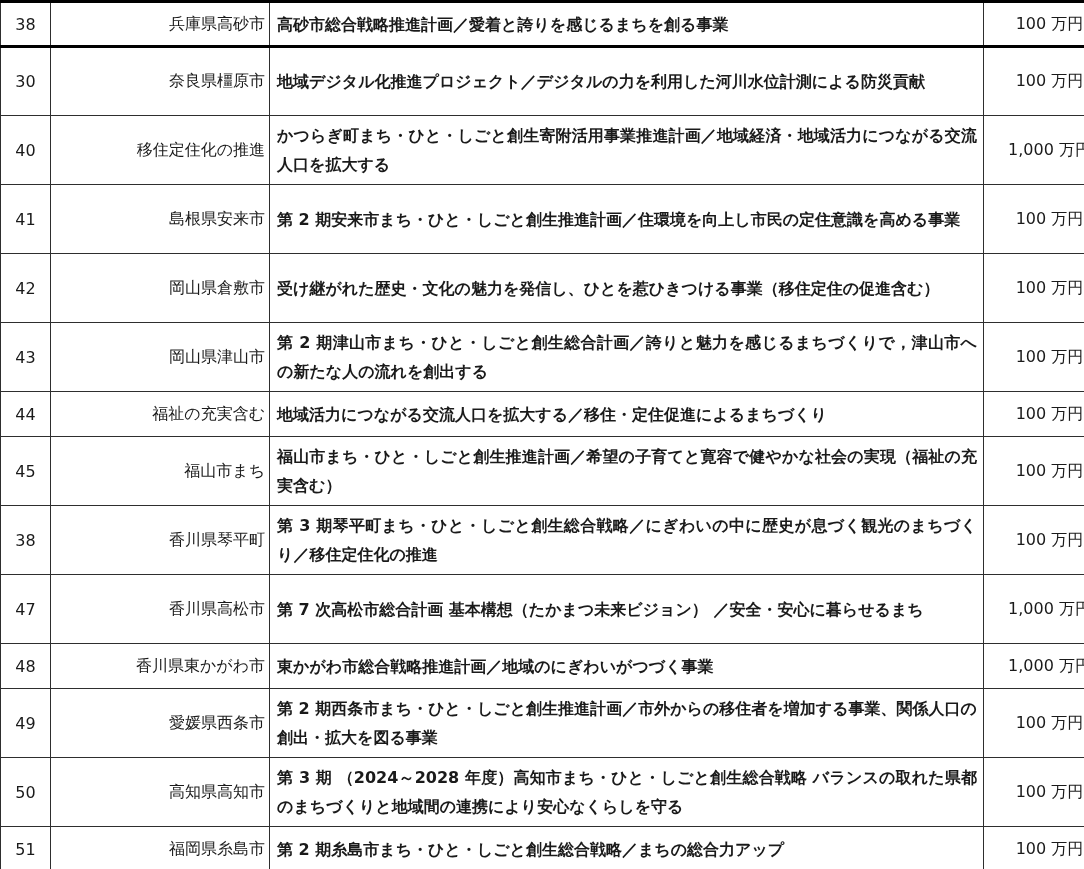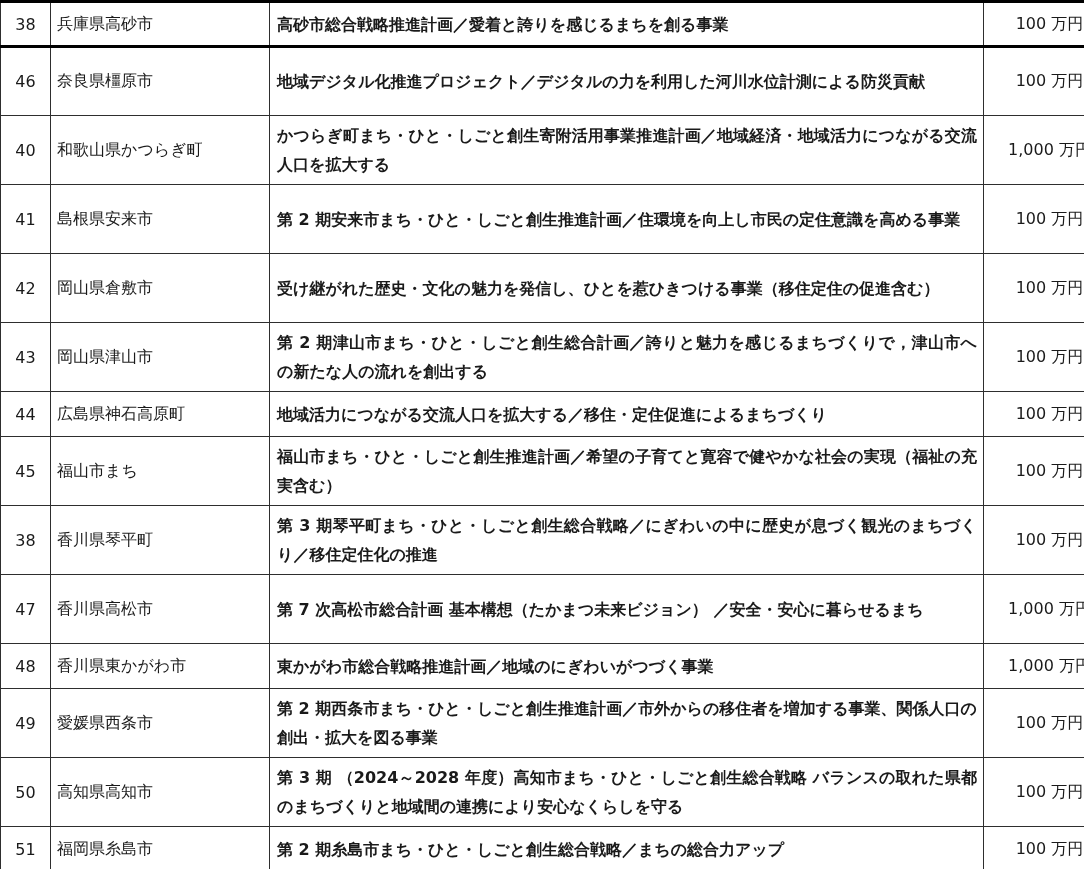--- a/index.html
+++ b/index.html
@@ -34,21 +34,21 @@
   tr.row-single { height: 45px; }
   tr.row-double { height: 69px; }
 
   td.col-no {
     width: 45px;
     text-align: center;
     padding: 0 2px;
   }
   td.col-muni {
     width: 208px;
-    text-align: left;
+    text-align: right;
     padding: 0 4px 0 6px;
     margin-left: 44px;
   }
   td.col-desc {
     width: 700px;
     text-align: justify;
     text-justify: inter-ideograph;
     padding: 2px 6px 2px 7px;
     line-height: 29px;
     font-weight: bold;
@@ -65,28 +65,28 @@
 
 <table class="grant-table">
   <tbody>
     <tr class="row-single thick-bottom">
       <td class="col-no">38</td>
       <td class="col-muni">兵庫県高砂市</td>
       <td class="col-desc">高砂市総合戦略推進計画／愛着と誇りを感じるまちを創る事業</td>
       <td class="col-amount">100 万円</td>
     </tr>
     <tr class="row-double">
-      <td class="col-no">46</td>
+      <td class="col-no">30</td>
       <td class="col-muni">奈良県橿原市</td>
       <td class="col-desc">地域デジタル化推進プロジェクト／デジタルの力を利用した河川水位計測による防災貢献</td>
       <td class="col-amount">100 万円</td>
     </tr>
     <tr class="row-double">
       <td class="col-no">40</td>
-      <td class="col-muni">和歌山県かつらぎ町</td>
+      <td class="col-muni">移住定住化の推進</td>
       <td class="col-desc">かつらぎ町まち・ひと・しごと創生寄附活用事業推進計画／地域経済・地域活力につながる交流人口を拡大する</td>
       <td class="col-amount">1,000 万円</td>
     </tr>
     <tr class="row-double">
       <td class="col-no">41</td>
       <td class="col-muni">島根県安来市</td>
       <td class="col-desc">第 2 期安来市まち・ひと・しごと創生推進計画／住環境を向上し市民の定住意識を高める事業</td>
       <td class="col-amount">100 万円</td>
     </tr>
     <tr class="row-double">
@@ -96,21 +96,21 @@
       <td class="col-amount">100 万円</td>
     </tr>
     <tr class="row-double">
       <td class="col-no">43</td>
       <td class="col-muni">岡山県津山市</td>
       <td class="col-desc">第 2 期津山市まち・ひと・しごと創生総合計画／誇りと魅力を感じるまちづくりで，津山市への新たな人の流れを創出する</td>
       <td class="col-amount">100 万円</td>
     </tr>
     <tr class="row-single">
       <td class="col-no">44</td>
-      <td class="col-muni">広島県神石高原町</td>
+      <td class="col-muni">福祉の充実含む</td>
       <td class="col-desc">地域活力につながる交流人口を拡大する／移住・定住促進によるまちづくり</td>
       <td class="col-amount">100 万円</td>
     </tr>
     <tr class="row-double">
       <td class="col-no">45</td>
       <td class="col-muni">福山市まち</td>
       <td class="col-desc">福山市まち・ひと・しごと創生推進計画／希望の子育てと寛容で健やかな社会の実現（福祉の充実含む）</td>
       <td class="col-amount">100 万円</td>
     </tr>
     <tr class="row-double">

